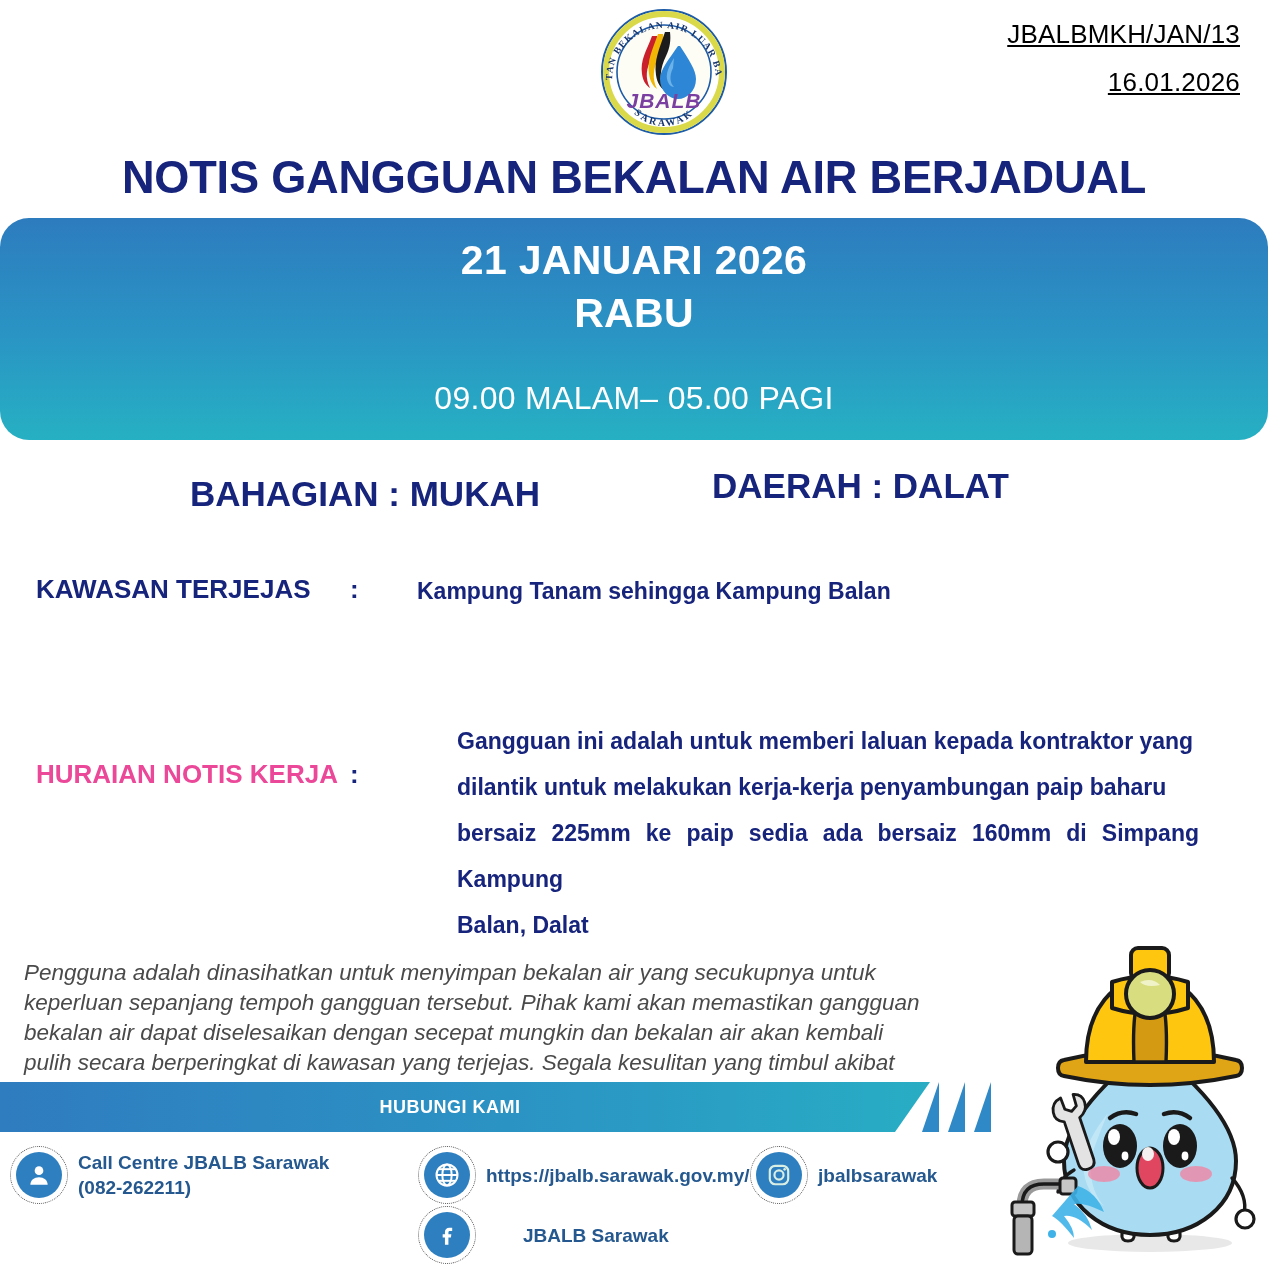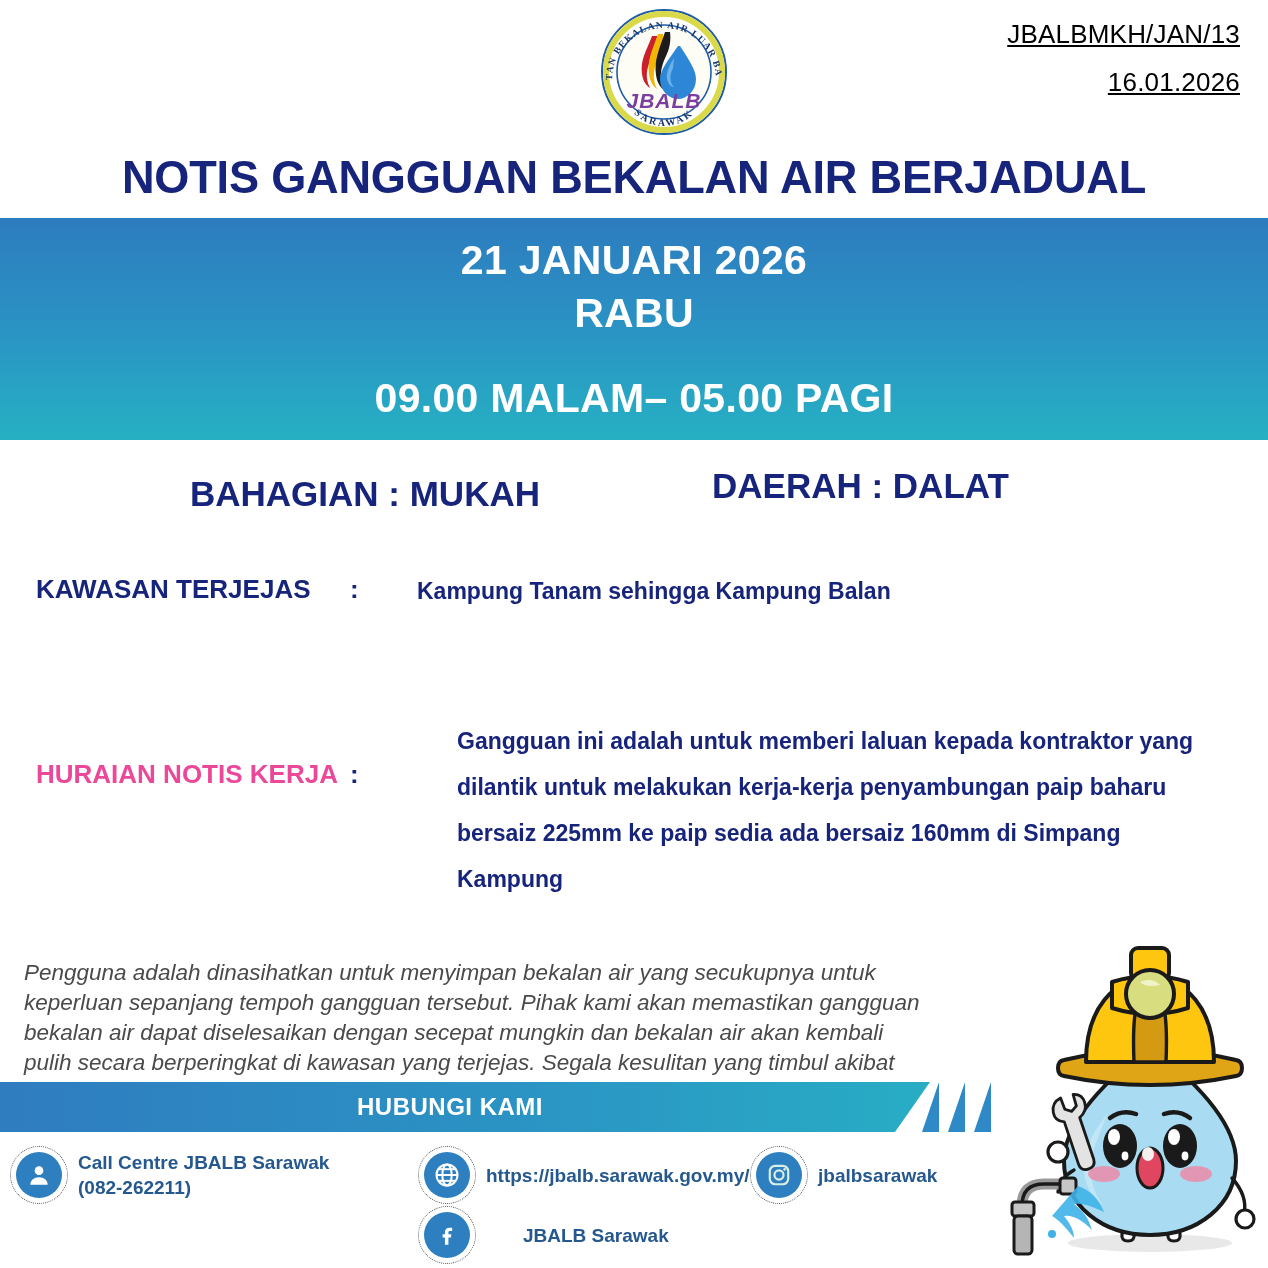--- a/index.html
+++ b/index.html
@@ -35,24 +35,25 @@
     transform:scaleX(0.96);
     font-family:"Liberation Sans", sans-serif;
   }
 
   
   .banner{
     position:absolute;left:0;top:218px;width:1268px;height:222px;
     background:linear-gradient(180deg,#2d7cbe 0%,#2a93c4 50%,#26b0c3 100%);
     display:flex;flex-direction:column;align-items:center;justify-content:center;
     color:#ffffff;
+    border-radius:29px;
   }
   .banner .l1{font-size:41px;font-weight:bold;line-height:53px;letter-spacing:.3px;}
   .banner .l2{font-size:41px;font-weight:bold;line-height:53px;letter-spacing:.3px;}
-  .banner .l3{font-size:41px;font-weight:bold;line-height:53px;letter-spacing:.3px;margin-top:32px;}
+  .banner .l3{font-size:32px;font-weight:normal;line-height:53px;letter-spacing:.3px;margin-top:32px;}
 
   
   .divrow{
     position:absolute;top:466px;left:0;width:1268px;
     color:#17247c;font-size:35px;font-weight:bold;
   }
   .divrow .bhg{position:absolute;left:190px;top:8px;white-space:nowrap;}
   .divrow .drh{position:absolute;left:712px;top:0;white-space:nowrap;}
 
   
@@ -97,21 +98,21 @@
   .cbar-wrap{position:absolute;left:0;top:1082px;width:1268px;height:50px;}
   .cbar{
     position:absolute;left:0;top:0;width:930px;height:50px;
     background:linear-gradient(90deg,#2f7cbf 0%,#2b93c4 55%,#28adc4 100%);
     -webkit-clip-path:polygon(0 0,930px 0,895px 50px,0 50px);
     clip-path:polygon(0 0,930px 0,895px 50px,0 50px);
   }
   .cbar-text{
     position:absolute;left:0;top:0;width:900px;height:50px;
     display:flex;align-items:center;justify-content:center;
-    color:#ffffff;font-size:24px;font-weight:bold;letter-spacing:.5px;
+    color:#ffffff;font-size:18px;font-weight:bold;letter-spacing:.5px;
   }
   .slash{
     position:absolute;top:0;height:50px;width:17px;
     background:#2f89c6;
     -webkit-clip-path:polygon(35px 0,17px 0,0 50px,18px 50px);
     clip-path:polygon(35px 0,17px 0,0 50px,18px 50px);
   }
   .s1{left:922px;}
   .s2{left:948px;}
   .s3{left:974px;}
@@ -192,20 +193,21 @@
   <div class="kaw-label">KAWASAN TERJEJAS</div>
   <div class="kaw-colon">:</div>
   <div class="kaw-val">Kampung Tanam sehingga Kampung Balan</div>
 
   <div class="hur-label">HURAIAN NOTIS KERJA</div>
   <div class="hur-colon">:</div>
   <div class="hur-val">
     <p>Gangguan ini adalah untuk memberi laluan kepada kontraktor yang</p>
     <p>dilantik untuk melakukan kerja-kerja penyambungan paip baharu</p>
     <p>bersaiz 225mm ke paip sedia ada bersaiz 160mm di Simpang Kampung</p>
+    <p>Balan, Dalat</p>
   </div>
 
   <div class="advisory">Pengguna adalah dinasihatkan untuk menyimpan bekalan air yang secukupnya untuk keperluan sepanjang tempoh gangguan tersebut. Pihak kami akan memastikan gangguan bekalan air dapat diselesaikan dengan secepat mungkin dan bekalan air akan kembali pulih secara berperingkat di kawasan yang terjejas. Segala kesulitan yang timbul akibat gangguan ini adalah sangat dikesali.</div>
 
   <div class="cbar-wrap">
     <div class="cbar"></div>
     <div class="cbar-text">HUBUNGI KAMI</div>
     <div class="slash s1"></div>
     <div class="slash s2"></div>
     <div class="slash s3"></div>

